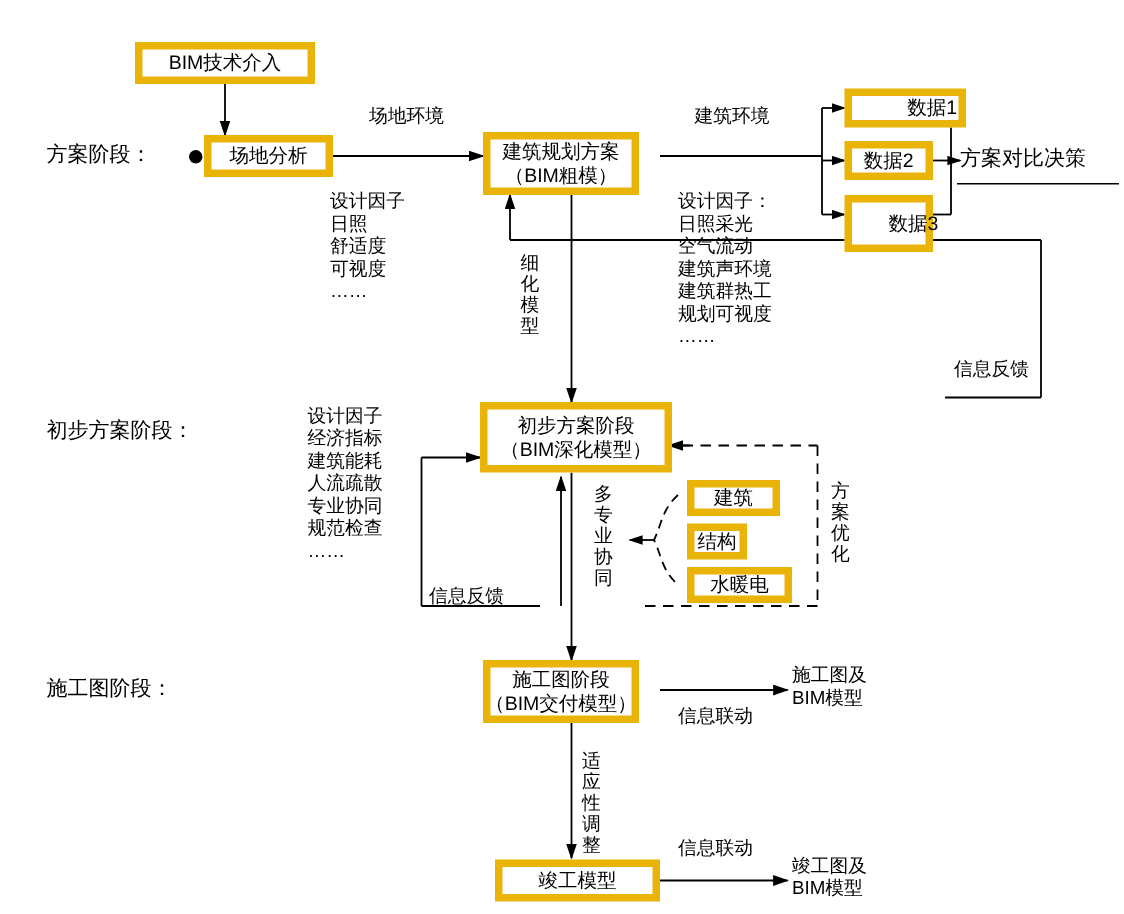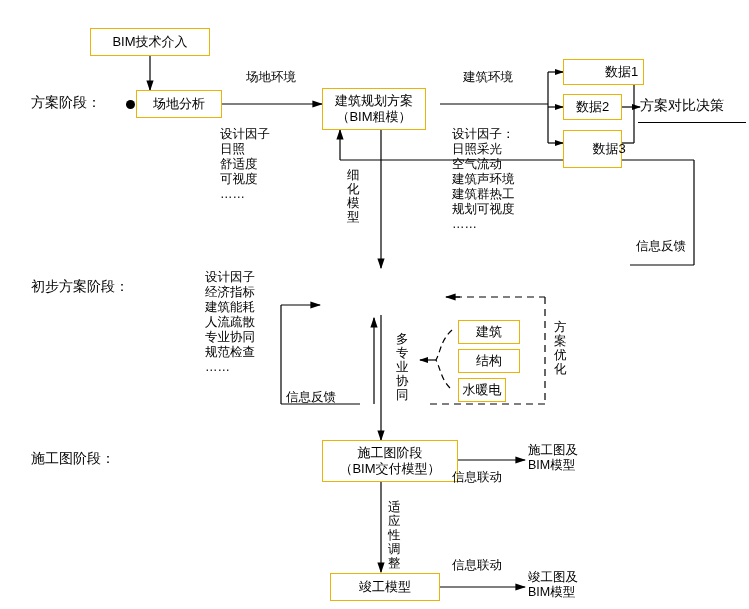--- a/index.html
+++ b/index.html
@@ -14,21 +14,21 @@
   #canvas {
     position: relative;
     width: 749px;
     height: 609px;
     overflow: hidden;
     background: #ffffff;
   }
   .box {
     position: absolute;
     box-sizing: border-box;
-    border: 1px solid #eab308;
+    border: 5px solid #eab308;
     background: #ffffff;
     display: flex;
     flex-direction: column;
     align-items: center;
     justify-content: center;
     text-align: right;
     font-size: 13px;
     line-height: 16px;
     white-space: nowrap;
   }
@@ -154,32 +154,36 @@
   <div class="box" style="left:563px; top:59px; width:81px; height:26px;padding-left:36px;">
     <span>数据1</span>
   </div>
   <div class="box" style="left:563px; top:94px; width:59px; height:26px;">
     <span>数据2</span>
   </div>
   <div class="box" style="left:563px; top:130px; width:59px; height:38px;padding-left:33px;">
     <span>数据3</span>
   </div>
 
+  <div class="box" style="left:320px; top:268px; width:128px; height:47px;">
+    <span>初步方案阶段</span>
+    <span class="l2">（BIM深化模型）</span>
+  </div>
 
   <div class="box" style="left:458px; top:320px; width:62px; height:24px;">
     <span>建筑</span>
   </div>
-  <div class="box" style="left:458px; top:349px; width:62px; height:24px;">
+  <div class="box" style="left:458px; top:349px; width:40px; height:24px;">
     <span>结构</span>
   </div>
-  <div class="box" style="left:458px; top:378px; width:48px; height:24px;">
+  <div class="box" style="left:458px; top:378px; width:70px; height:24px;">
     <span>水暖电</span>
   </div>
 
-  <div class="box" style="left:322px; top:440px; width:136px; height:42px;">
+  <div class="box" style="left:322px; top:440px; width:104px; height:42px;">
     <span>施工图阶段</span>
     <span class="l2">（BIM交付模型）</span>
   </div>
 
   <div class="box" style="left:330px; top:573px; width:110px; height:28px;">
     <span>竣工模型</span>
   </div>
 
   <div class="txt" style="left:640px; top:98px; font-size:14px;">方案对比决策</div>
   <div class="underline" style="left:638px; top:122px; width:108px;"></div>
@@ -222,17 +226,17 @@
     <div>设计因子</div>
     <div>经济指标</div>
     <div>建筑能耗</div>
     <div>人流疏散</div>
     <div>专业协同</div>
     <div>规范检查</div>
     <div>……</div>
   </div>
 
   <div class="vtxt" style="left:347px; top:168px;">细化模型</div>
-  <div class="vtxt" style="left:396px; top:332px;">多专业协同</div>
+  <div class="vtxt" style="left:396px; top:322px;">多专业协同</div>
   <div class="vtxt" style="left:554px; top:320px;">方案优化</div>
   <div class="vtxt" style="left:388px; top:500px;">适应性调整</div>
 
 </div>
 
 </body></html>

